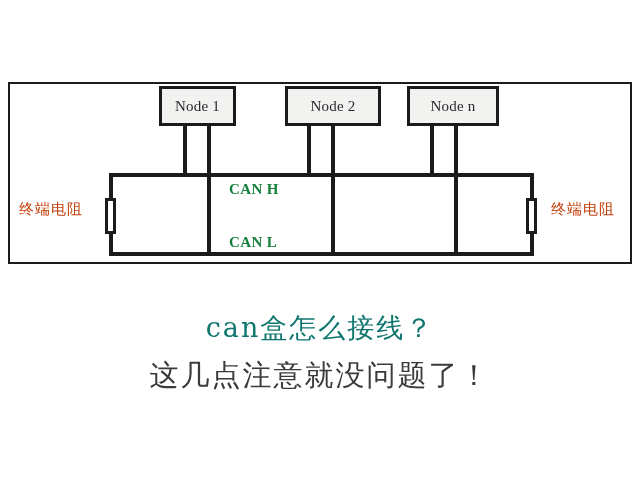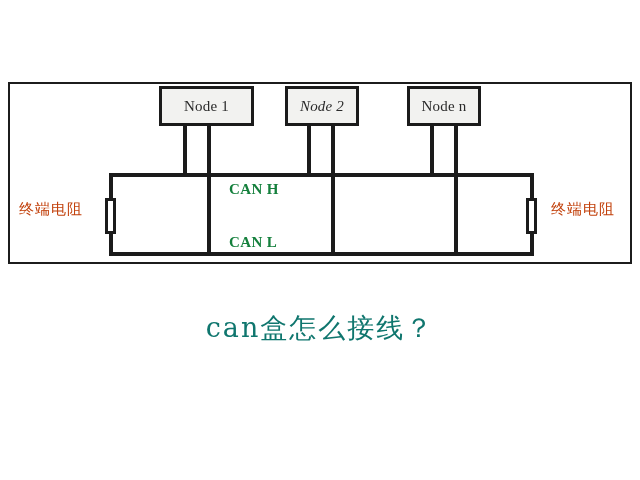--- a/index.html
+++ b/index.html
@@ -110,29 +110,29 @@
     line-height: 48px;
     letter-spacing: 2px;
     white-space: nowrap;
   }
 </style>
 </head>
 <body>
 
 <div id="diagram-frame">
 
-  <div class="node-box" style="left:149px; top:2px; width:95px; height:40px;">
+  <div class="node-box" style="left:149px; top:2px; width:77px; height:40px;">
     <span class="node-label">Node 1</span>
   </div>
 
-  <div class="node-box" style="left:275px; top:2px; width:74px; height:40px;font-style:italic;">
+  <div class="node-box" style="left:275px; top:2px; width:96px; height:40px;">
     <span class="node-label">Node 2</span>
   </div>
 
-  <div class="node-box" style="left:397px; top:2px; width:74px; height:40px;">
+  <div class="node-box" style="left:397px; top:2px; width:92px; height:40px;">
     <span class="node-label">Node n</span>
   </div>
 
   <div class="wire-v" style="left:173px; top:42px; height:51px;"></div>
 
   <div class="wire-v" style="left:197px; top:42px; height:130px;"></div>
 
   <div class="wire-v" style="left:297px; top:42px; height:51px;"></div>
   <div class="wire-v" style="left:321px; top:42px; height:130px;"></div>
 
@@ -156,13 +156,14 @@
   <span class="bus-label" style="left:219px; top:150px;">CAN L</span>
 
   <span class="side-label" style="left:9px; top:116px;">终端电阻</span>
 
   <span class="side-label" style="left:541px; top:116px;">终端电阻</span>
 
 </div>
 
 <div id="caption">
   <div class="caption-line-1">can盒怎么接线？</div>
+  <div class="caption-line-2">这几点注意就没问题了！</div>
 </div>
 
 </body></html>

